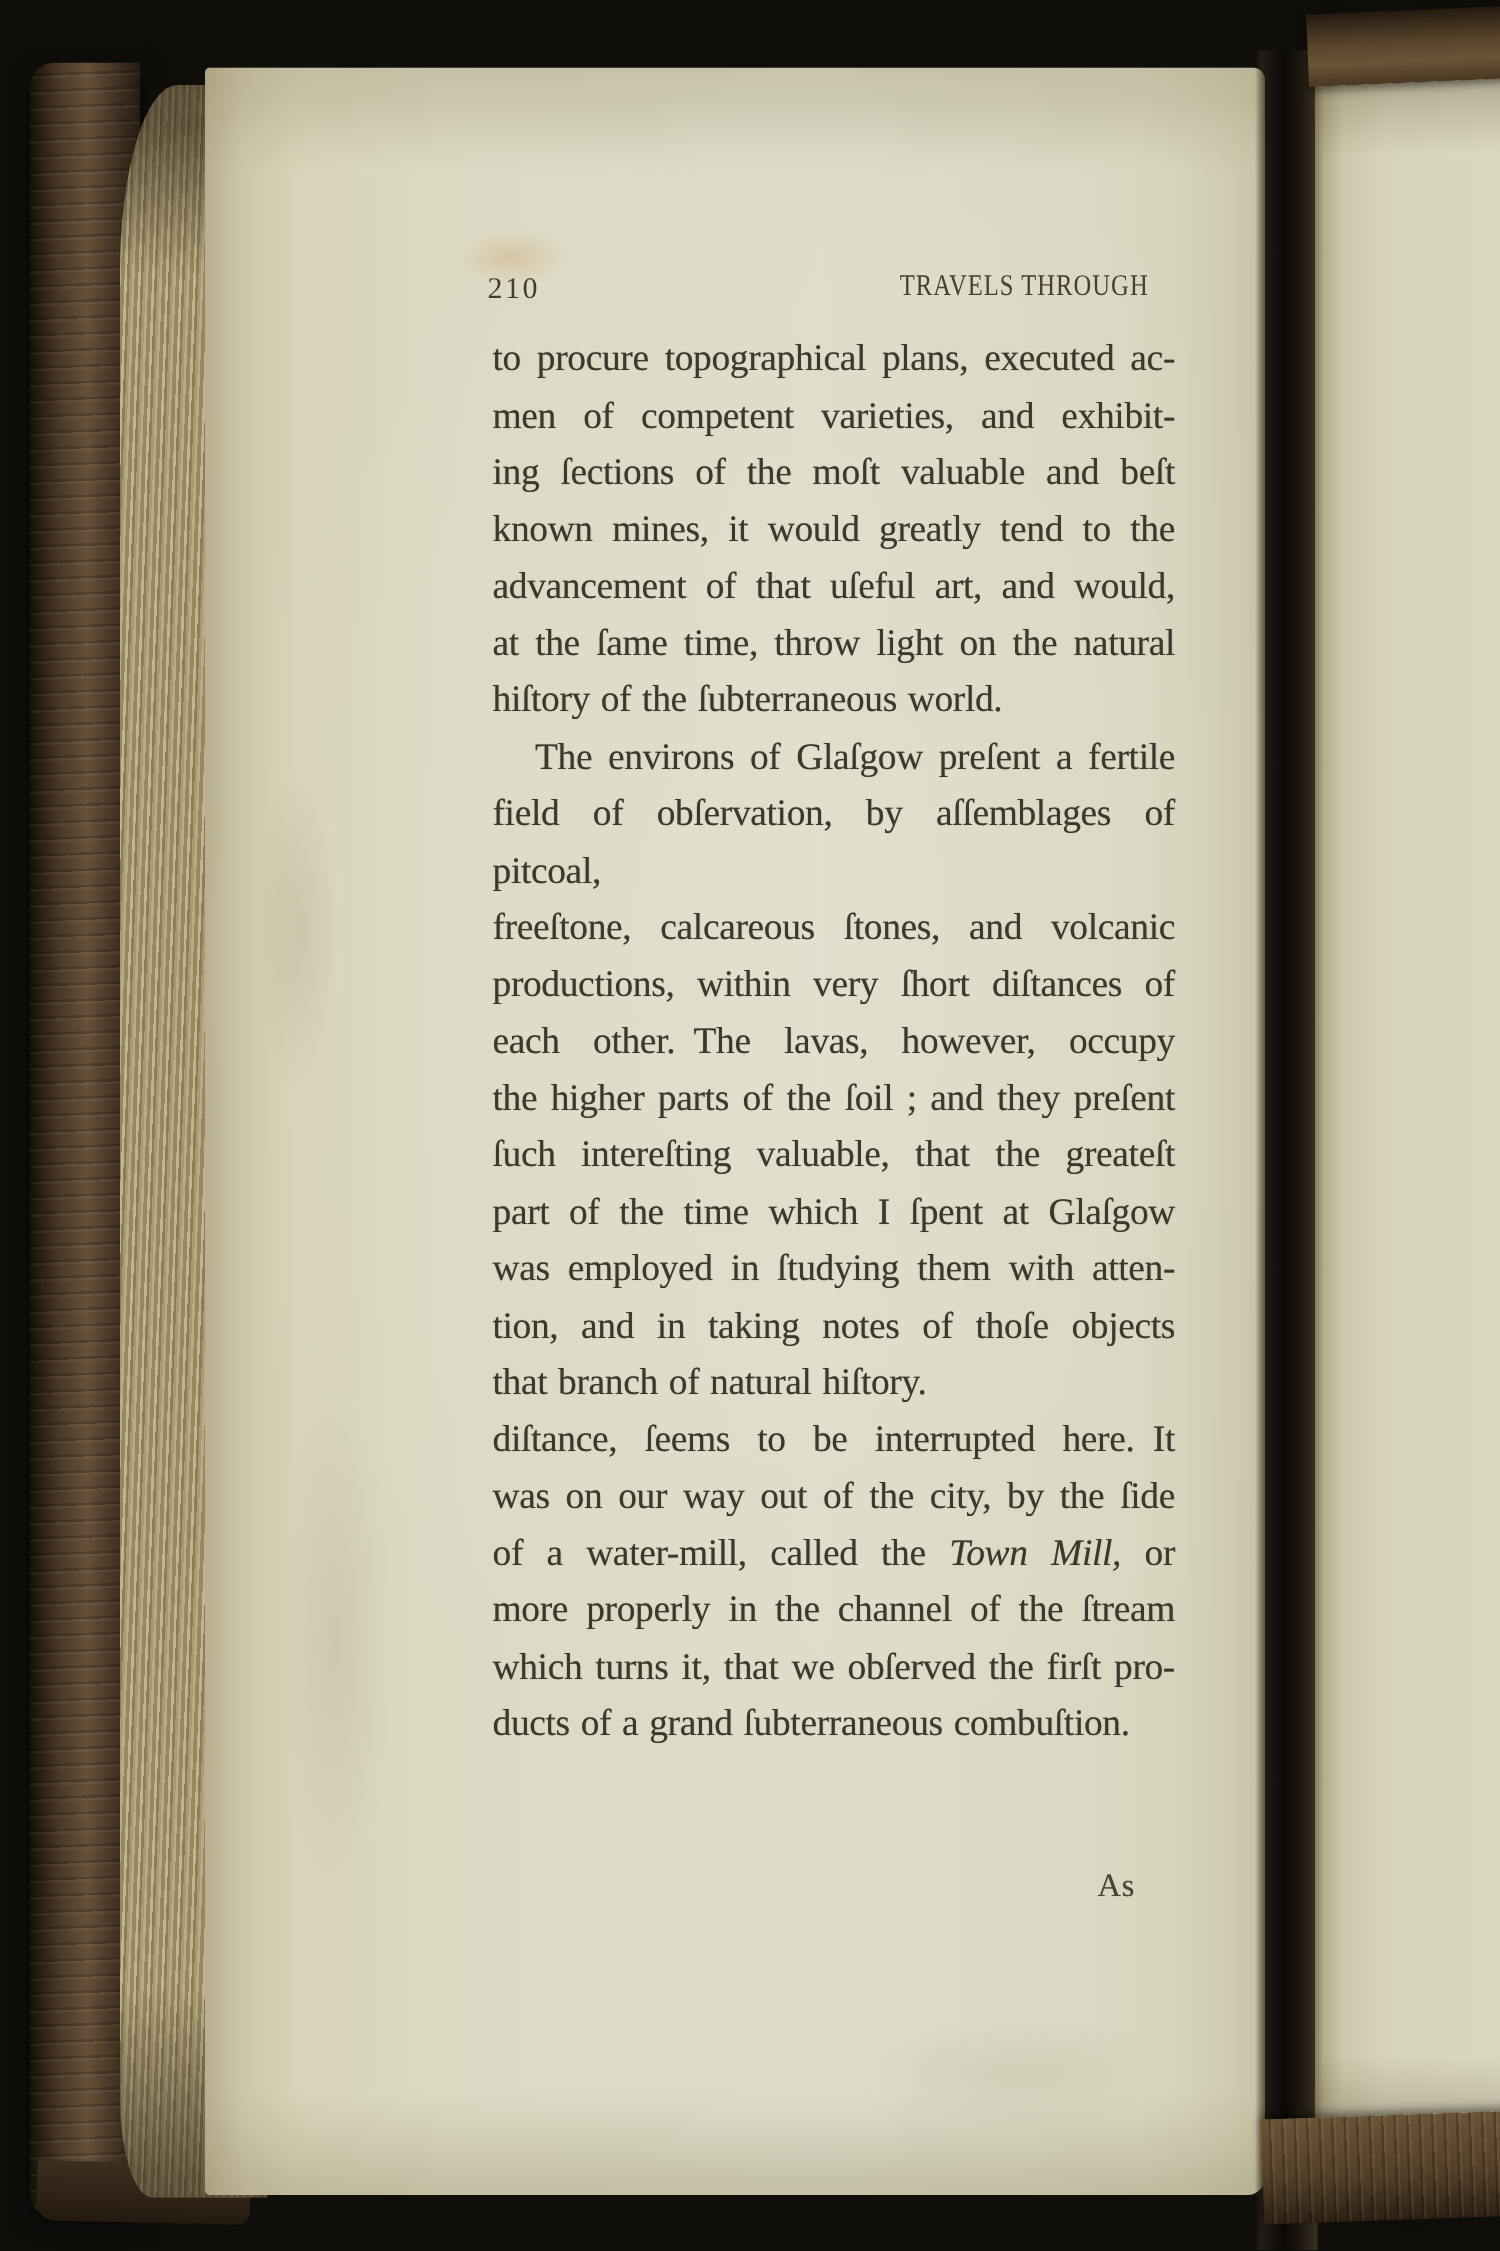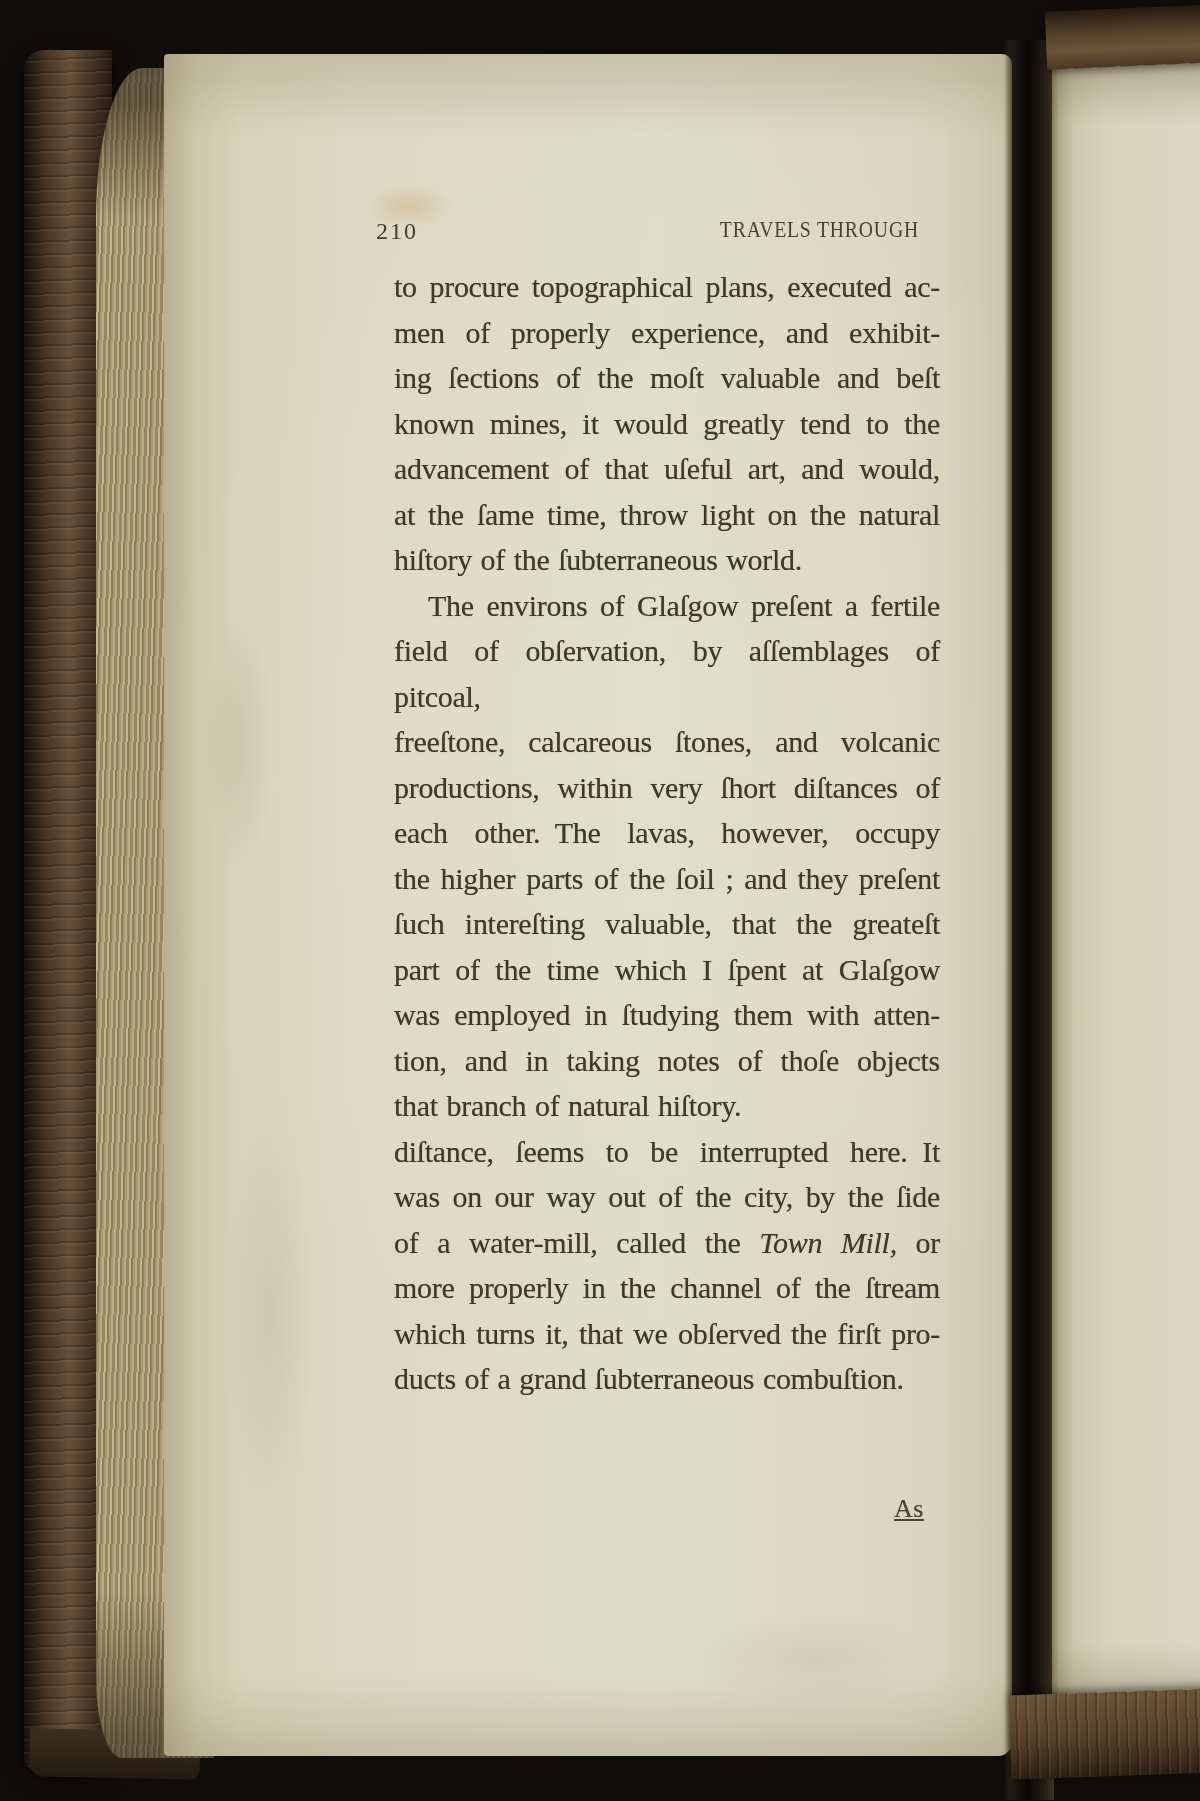--- a/index.html
+++ b/index.html
@@ -47,21 +47,21 @@
     background:radial-gradient(closest-side, rgba(196,124,48,.22), rgba(196,124,48,0));}
   .stain.s2{left:40px;top:560px;width:70px;height:260px;
     background:radial-gradient(closest-side, rgba(120,108,78,.14), rgba(120,108,78,0));}
   .stain.s3{left:60px;top:1050px;width:90px;height:420px;
     background:radial-gradient(closest-side, rgba(118,106,76,.12), rgba(118,106,76,0));}
   .stain.s4{left:520px;top:1560px;width:260px;height:90px;
     background:radial-gradient(closest-side, rgba(125,112,80,.10), rgba(125,112,80,0));}
 
   
   .pagenum{
-    position:absolute;left:212px;top:164px;
+    position:absolute;left:226px;top:164px;
     font-size:24px;color:#453c2d;letter-spacing:2px;
   }
   .running{
     position:absolute;left:232px;top:162px;width:545px;text-align:right;
     font-size:24px;color:#49402f;letter-spacing:1px;white-space:nowrap;
   }
   .running span{display:inline-block;transform:scaleX(.82);transform-origin:center;}
 
   
   .text-block{
@@ -74,21 +74,21 @@
   .line.end{text-align:justify;text-align-last:left;}
   .line.ind{text-indent:34px;}
   .it{font-style:italic;}
 
   .catchword-row{
     position:absolute;left:230px;top:1440px;width:546px;
     text-align:right;padding-right:0;box-sizing:border-box;
     font-size:26px;color:#4a4233;letter-spacing:.5px;
     text-shadow:0 0 .7px rgba(62,55,43,.5);
   }
-  .catchword-row span{margin-right:16px;text-decoration:underline;}
+  .catchword-row span{margin-right:32px;}
 
   
   .gutter{
     position:absolute;left:1004px;top:40px;width:50px;height:1760px;
     background:linear-gradient(to right,
       rgba(20,15,8,0) 0, rgba(55,45,28,.5) 5px, #171310 14px,
       #0b0906 24px, #1d1710 36px, #3a3122 50px);
   }
   
   .facing{
@@ -132,21 +132,21 @@
     <div class="stain s3"></div>
     <div class="stain s4"></div>
 
     <span class="pagenum">210</span>
     <div class="running">
       <span>TRAVELS THROUGH</span>
     </div>
 
     <div class="text-block">
         <div class="line"><span>to procure topographical plans, executed ac-</span></div>
-        <div class="line"><span>men of properly experience, and exhibit-</span></div>
+        <div class="line"><span>men of competent varieties, and exhibit-</span></div>
         <div class="line"><span>ing ſections of the moſt valuable and beſt</span></div>
         <div class="line"><span>known mines, it would greatly tend to the</span></div>
         <div class="line"><span>advancement of that uſeful art, and would,</span></div>
         <div class="line"><span>at the ſame time, throw light on the natural</span></div>
         <div class="line end"><span>hiſtory of the ſubterraneous world.</span></div>
         <div class="line ind"><span>The environs of Glaſgow preſent a fertile</span></div>
         <div class="line"><span>field of obſervation, by aſſemblages of pitcoal,</span></div>
         <div class="line"><span>freeſtone, calcareous ſtones, and volcanic</span></div>
         <div class="line"><span>productions, within very ſhort diſtances of</span></div>
         <div class="line"><span>each other. The lavas, however, occupy</span></div>

